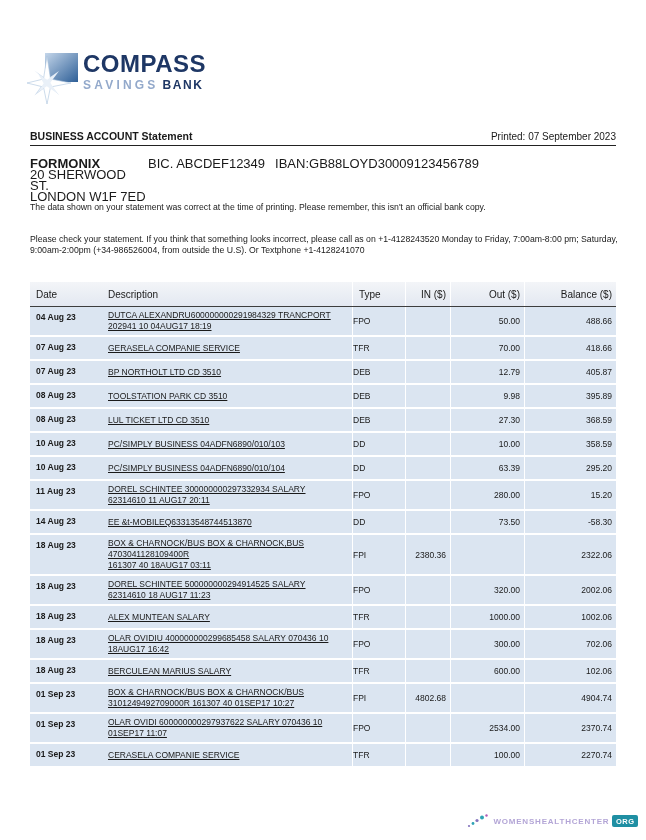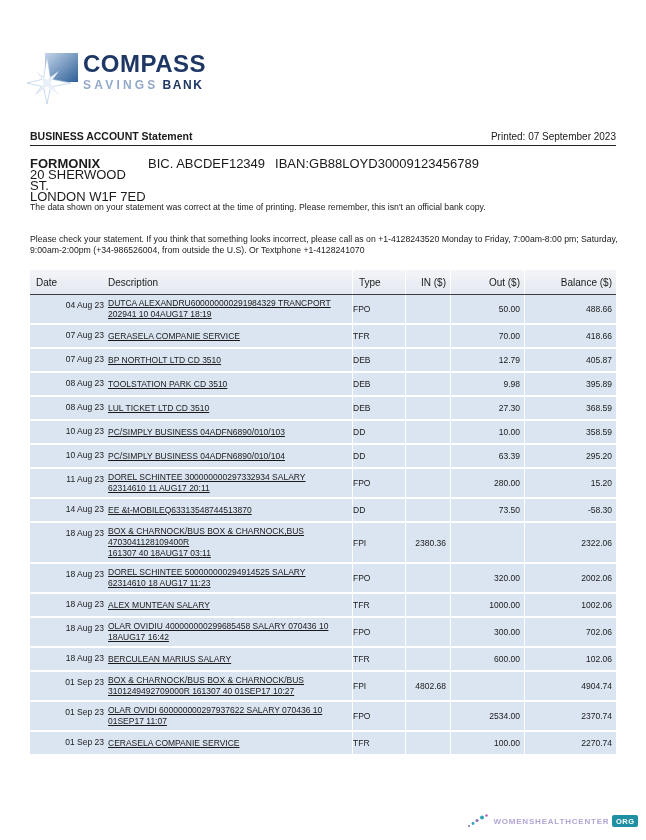--- a/index.html
+++ b/index.html
@@ -22,35 +22,35 @@
   .printed { font-size:10px; }
   .rule { position:absolute; left:30px; right:30px; top:145px; border-top:1.5px solid #222; }
   
   .account-block { position:absolute; left:30px; top:158px; display:flex; font-size:13px; line-height:11px; }
   .holder-col { width:118px; }
   .holder-name { font-weight:bold; }
   .acct-col .gap { display:inline-block; width:10px; }
   .note { position:absolute; left:30px; top:202px; font-size:8.7px; }
   .check-note { position:absolute; left:30px; top:234px; width:592px; font-size:8.7px; line-height:11px; }
   
-  .table { position:absolute; left:30px; top:270px; width:586px; font-size:8.5px; }
+  .table { position:absolute; left:30px; top:282px; width:586px; font-size:8.5px; }
   .thead { display:grid; grid-template-columns:74px 248px 53px 45px 74px 92px;
     height:25px; align-items:center;
     background:linear-gradient(#f3f5f8,#e3e8f1);
     border-bottom:1.5px solid #3d3d3d; font-size:10px; color:#1a1a1a; }
   .thead .hc { height:100%; display:flex; align-items:center; }
   .hc.sep { border-left:1px solid #ffffff; }
   .h-date { padding-left:6px; }
   .h-desc { padding-left:4px; }
   .h-type { padding-left:6px; }
   .h-num { justify-content:flex-end; padding-right:4px; }
   .trow { display:grid; grid-template-columns:74px 248px 53px 45px 74px 92px;
     background:#dbe5f1; border-bottom:2px solid #ffffff; min-height:24px; align-items:center; }
   .td { padding:3px 0; }
-  .td-date { align-self:start; padding-top:5px; padding-left:18px; font-weight:normal;text-align:right; }
+  .td-date { align-self:start; padding-top:5px; padding-left:6px; font-weight:bold; }
   .td-desc { padding-left:4px; line-height:11px;text-decoration:underline; }
   .td-type { padding-left:0; align-self:stretch; display:flex; align-items:center; border-left:1px solid #ffffff; }
   .td-num { text-align:right; padding-right:4px; align-self:stretch; display:flex; align-items:center; justify-content:flex-end; border-left:1px solid #ffffff; }
   
   .watermark { position:absolute; right:8px; top:813px; display:flex; align-items:center; }
   .wm-dots { margin-right:3px; }
   .wm-text { font-size:8px; letter-spacing:0.8px; color:#b3a5d6; font-weight:bold; }
   .wm-badge { margin-left:3px; background:#1f8fa3; color:#ffffff; font-size:7.5px; font-weight:bold;
     padding:1.5px 3.5px 1px; border-radius:2px; letter-spacing:0.5px; }
 </style>

